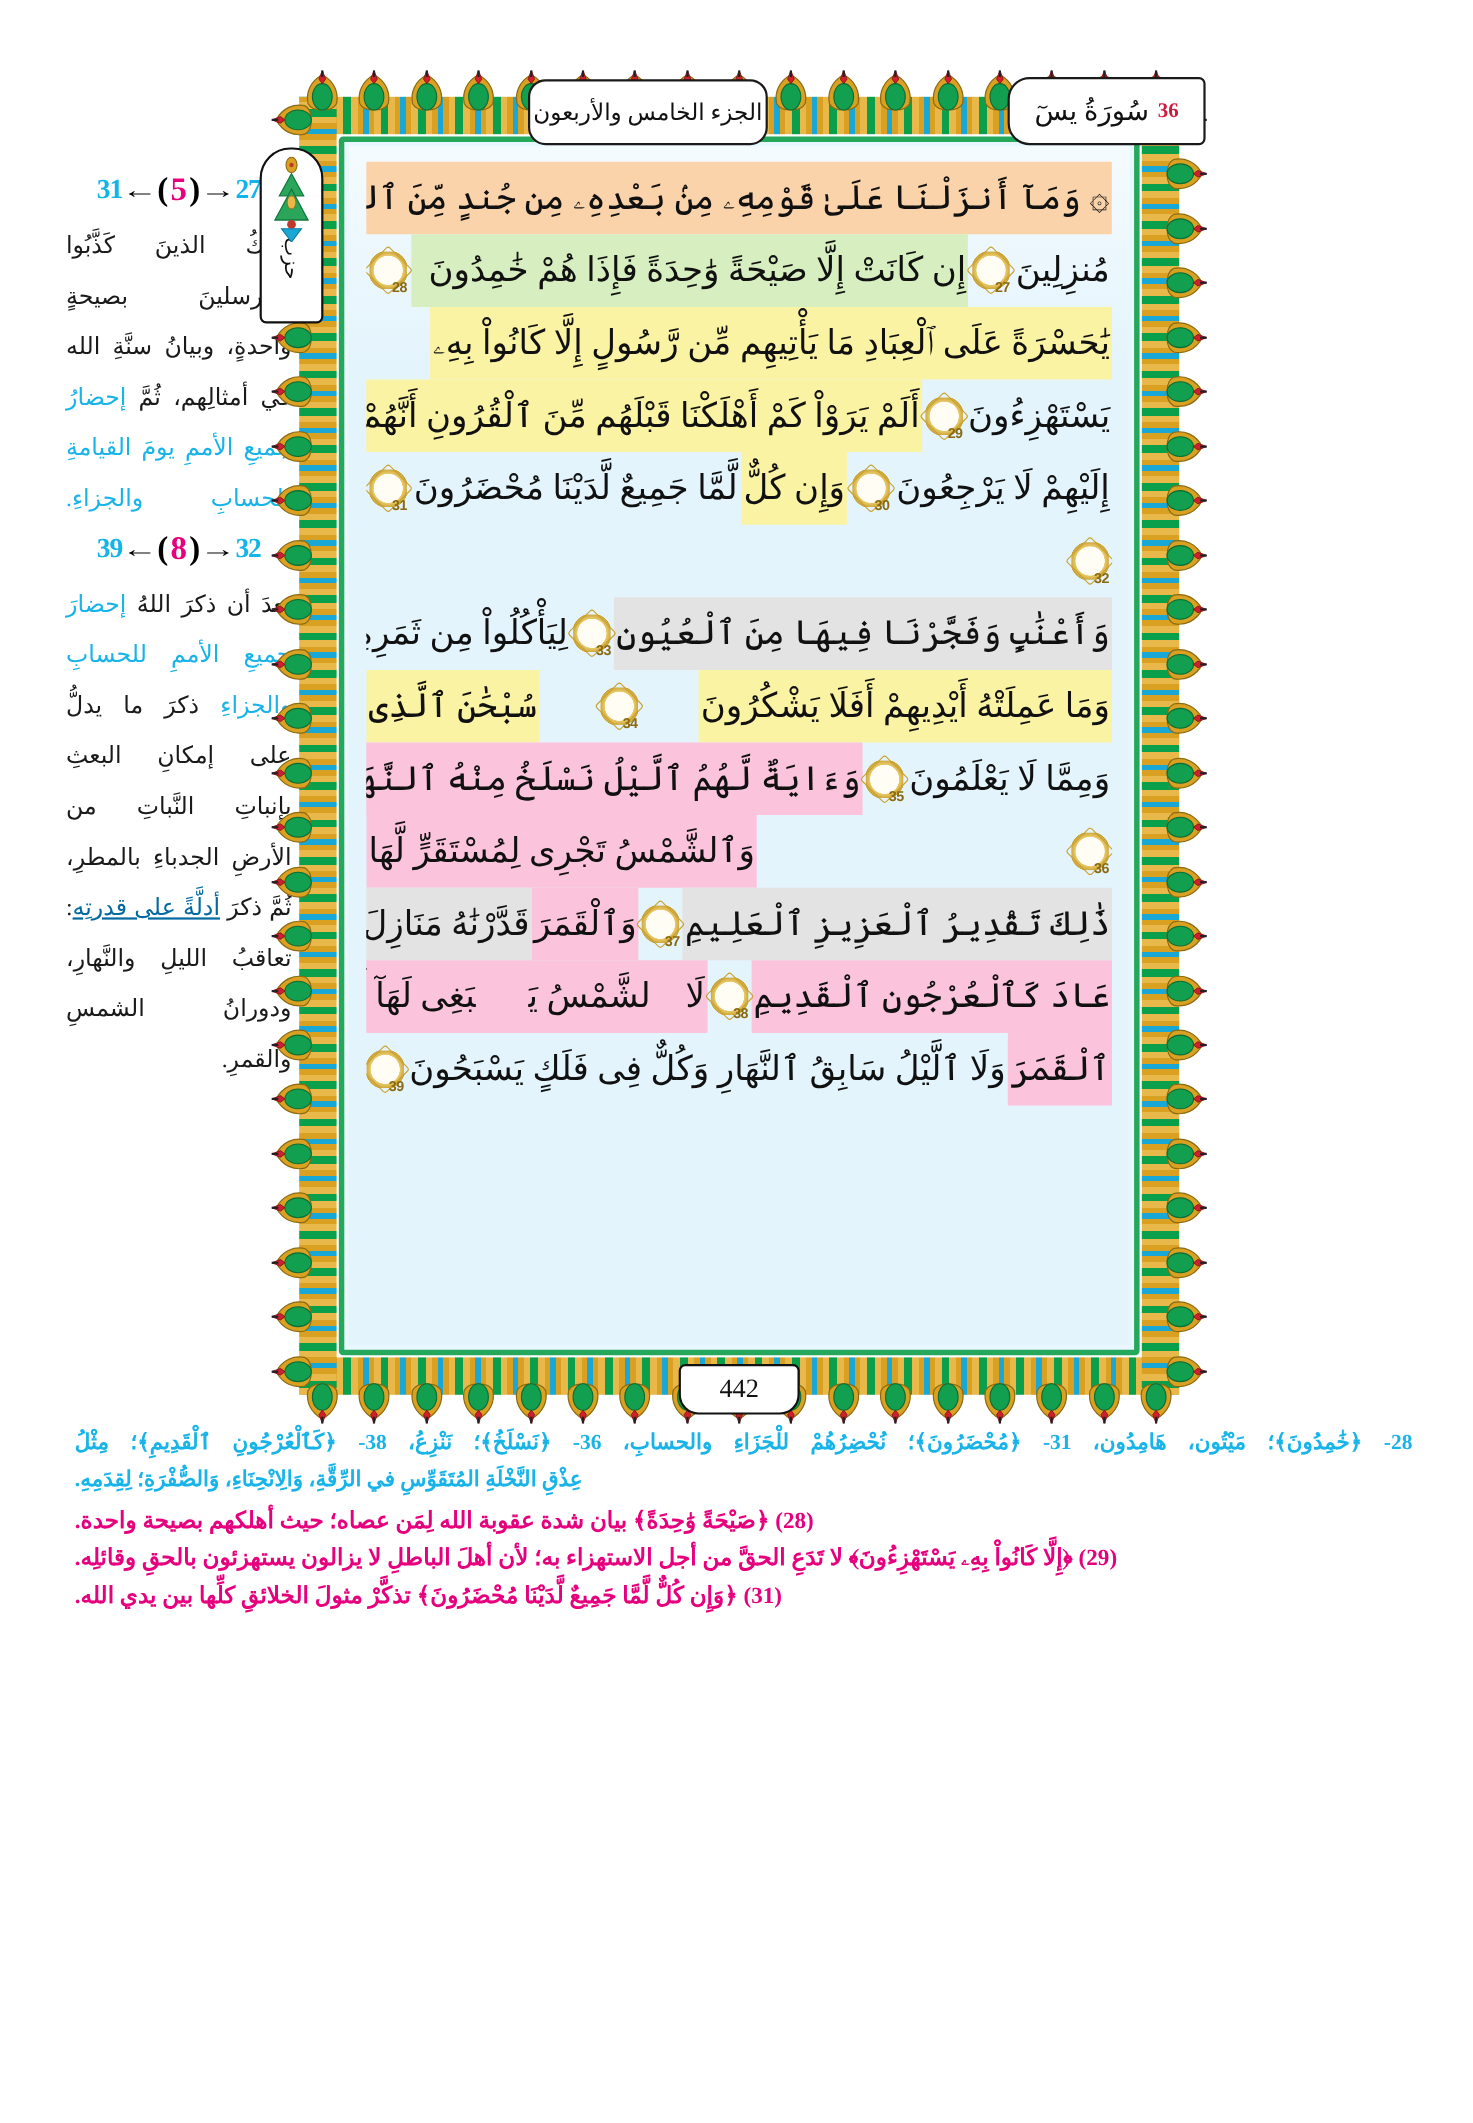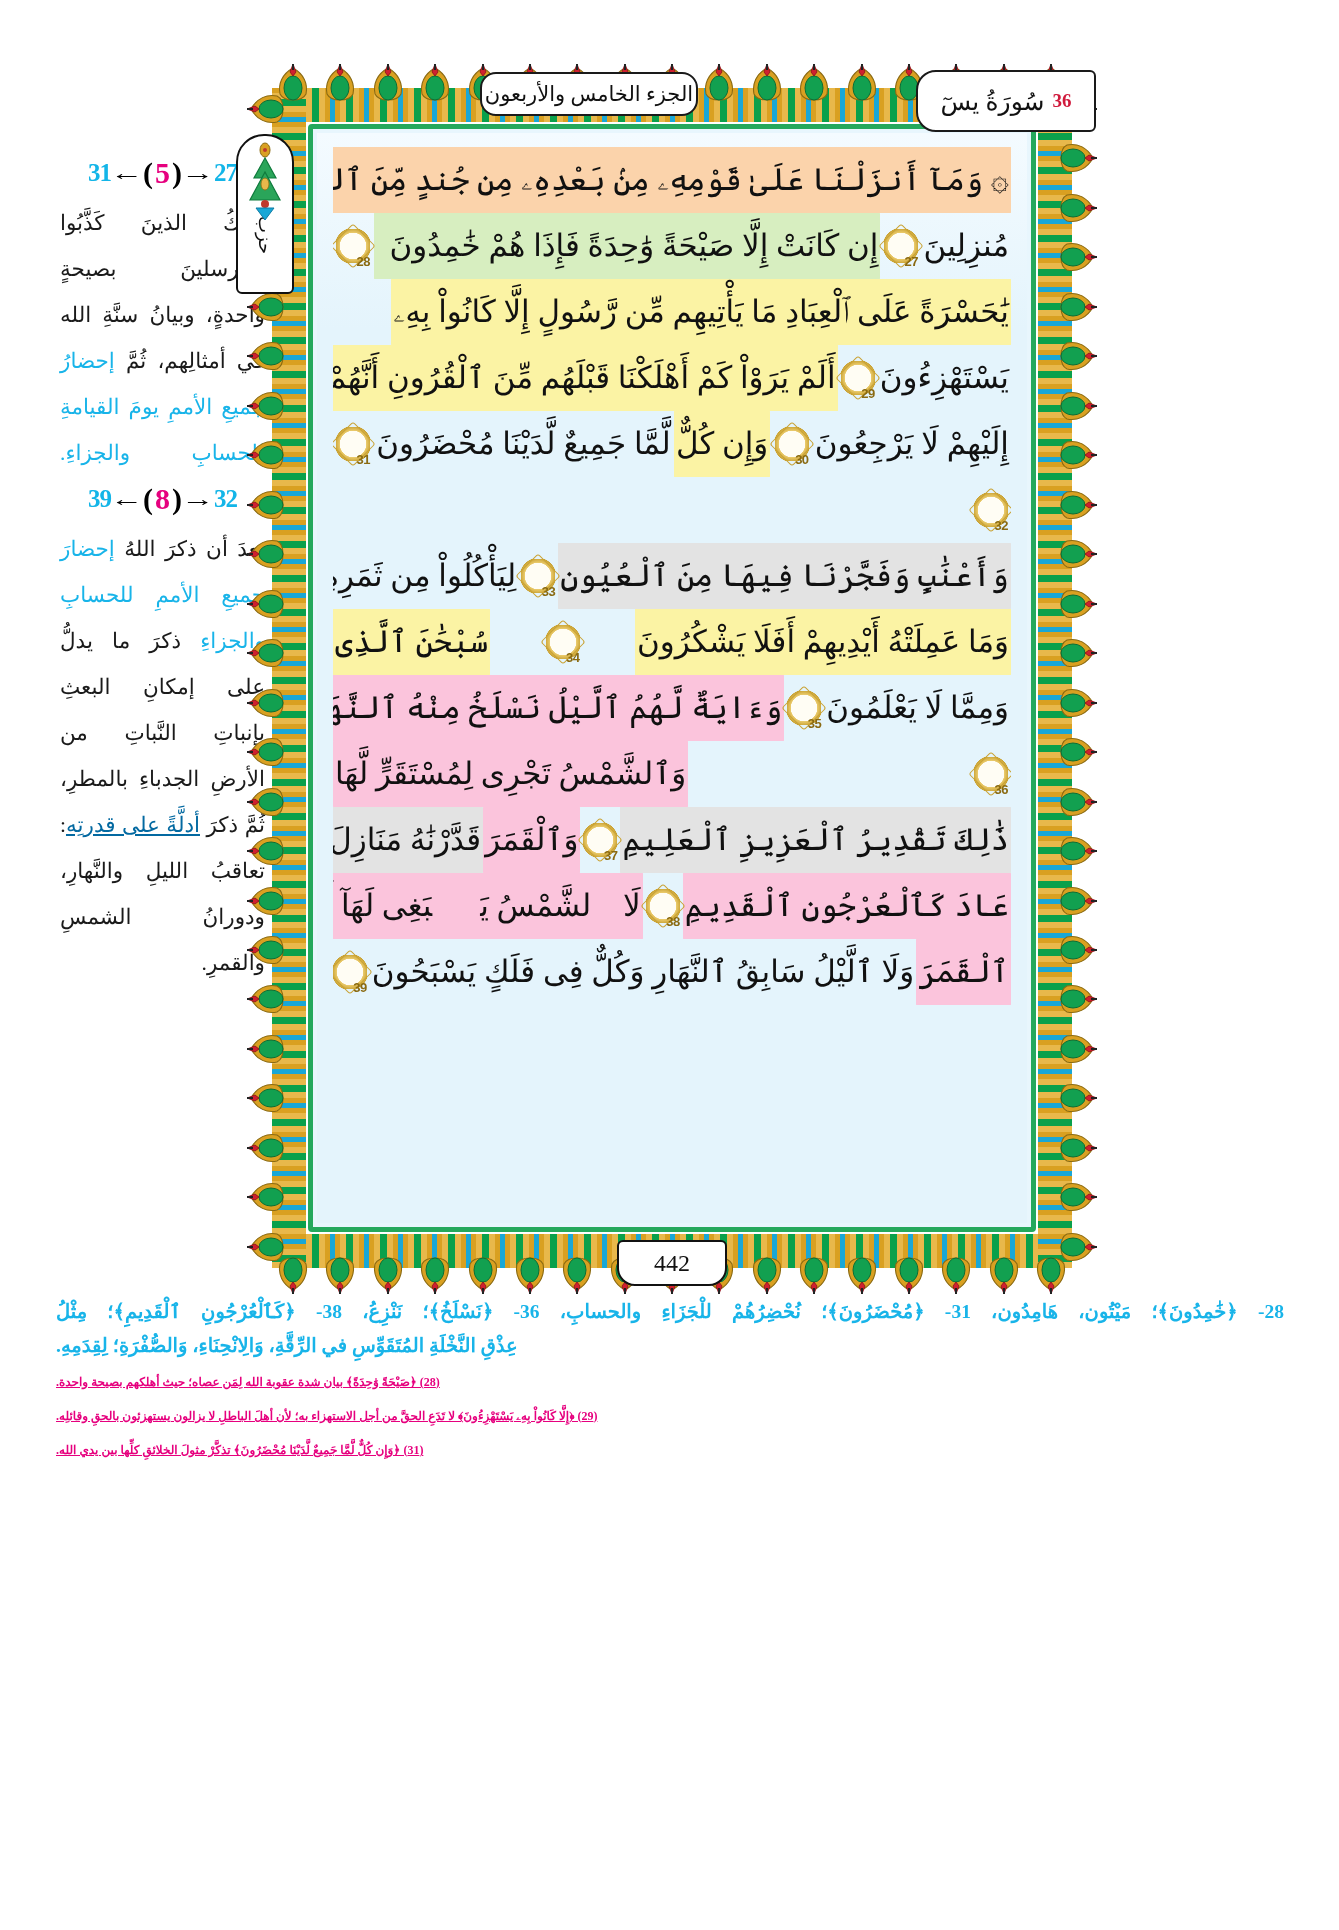--- a/index.html
+++ b/index.html
@@ -202,21 +202,21 @@
     border-radius: 16px;
     display: flex;
     align-items: center;
     justify-content: center;
     gap: 8px;
     font-family: "Liberation Serif", "DejaVu Serif", serif;
     z-index: 12;
   }
   #hizb-label {
     left: 208px; top: -16px;
-    width: 218px; height: 44px;
+    width: 218px; height: 60px;
     font-size: 21px;
     direction: rtl;
     color: #111;
   }
   #surah-label {
     right: -24px; top: -18px;
     width: 180px; height: 62px;
     font-size: 25px;
     direction: rtl;
     color: #111;
@@ -273,45 +273,44 @@
     justify-content: center;
     font-family: "Liberation Serif", serif;
     font-size: 24px;
     color: #111;
     z-index: 12;
   }
 
   
   #footnotes {
     position: absolute;
-    left: 56px;
+    left: 68px;
     right: 55px;
     top: 1295px;
     direction: rtl;
     text-align: justify;
   }
   .fn-line {
     font-family: "Liberation Serif", "DejaVu Serif", serif;
     font-weight: bold;
     direction: rtl;
     line-height: 34px;
   }
   .fn-cyan {
     color: #18b4e9;
     font-size: 19.5px;
     text-align: justify;
     text-align-last: justify;
   }
   .fn-cyan.last { text-align: left; text-align-last: left; }
   .fn-pink {
     color: #e6007e;
-    font-size: 12px;
+    font-size: 21px;
     text-align: left;
     text-align-last: left;
-    text-decoration: underline;
   }
   .fn-sep { height: 2px; }
 
   
   svg.petal { display:block; }
 </style>
 </head>
 <body>
 
 <div id="page">

